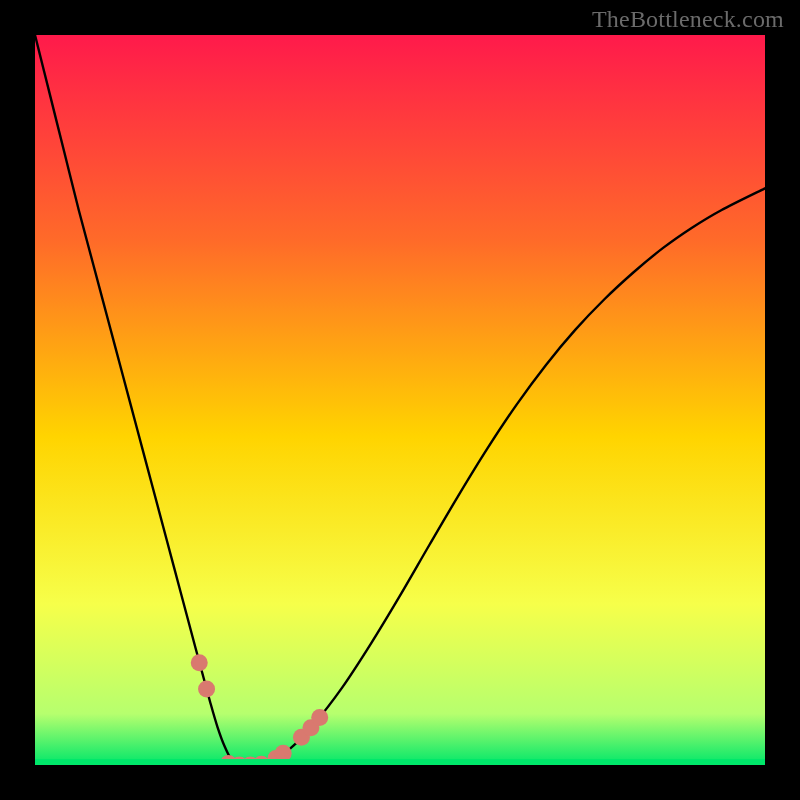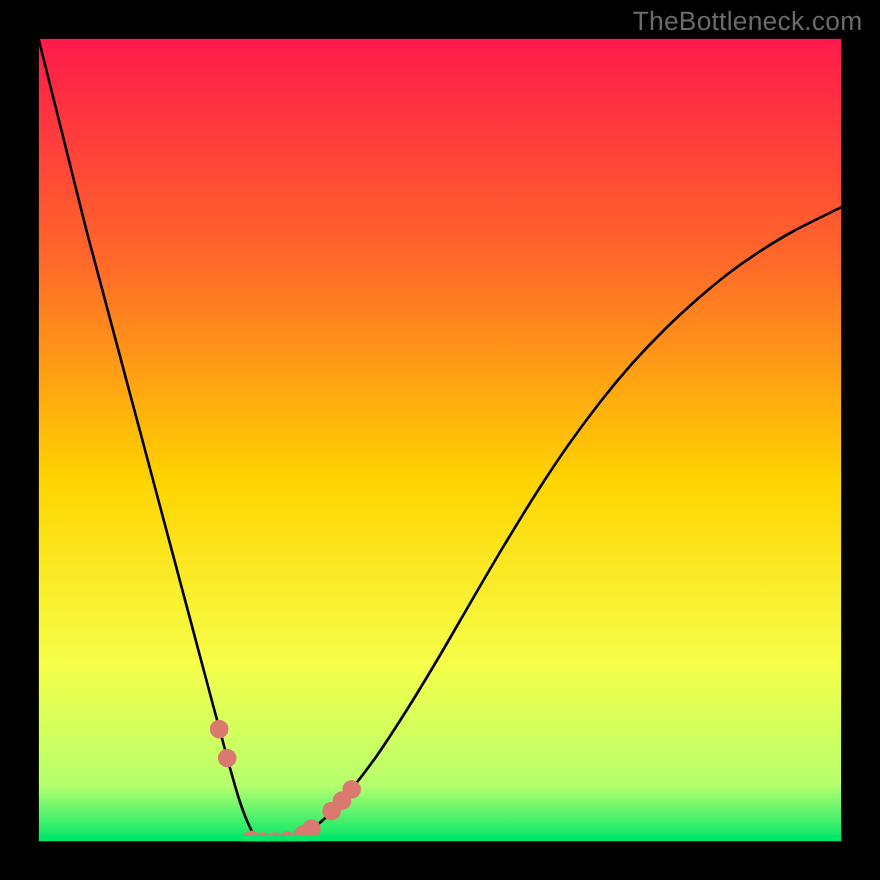--- a/index.html
+++ b/index.html
@@ -12,21 +12,21 @@
     width: 800px; height: 800px;
     background: #000;
   }
 
   .watermark {
     position: absolute;
     top: 6px;
     right: 16px;
     color: #6b6b6b;
     font-size: 24px;
-    font-family: Liberation Sans, sans-serif;
+    font-family: Liberation Serif, serif;
     letter-spacing: 0.2px;
   }
 
   .plot {
     position: absolute;
     left: 35px;
     top: 35px;
     width: 730px;
     height: 730px;
     overflow: hidden;

